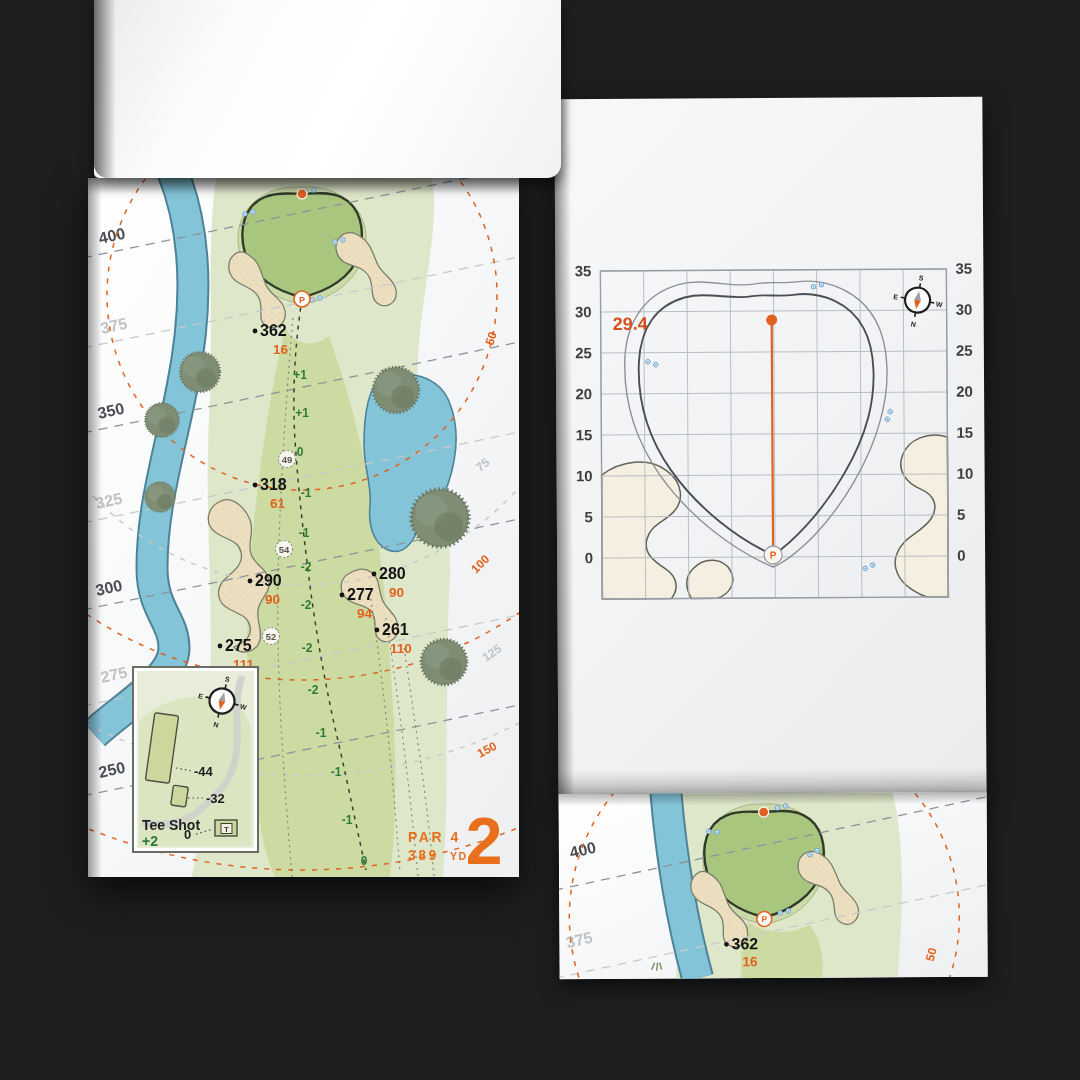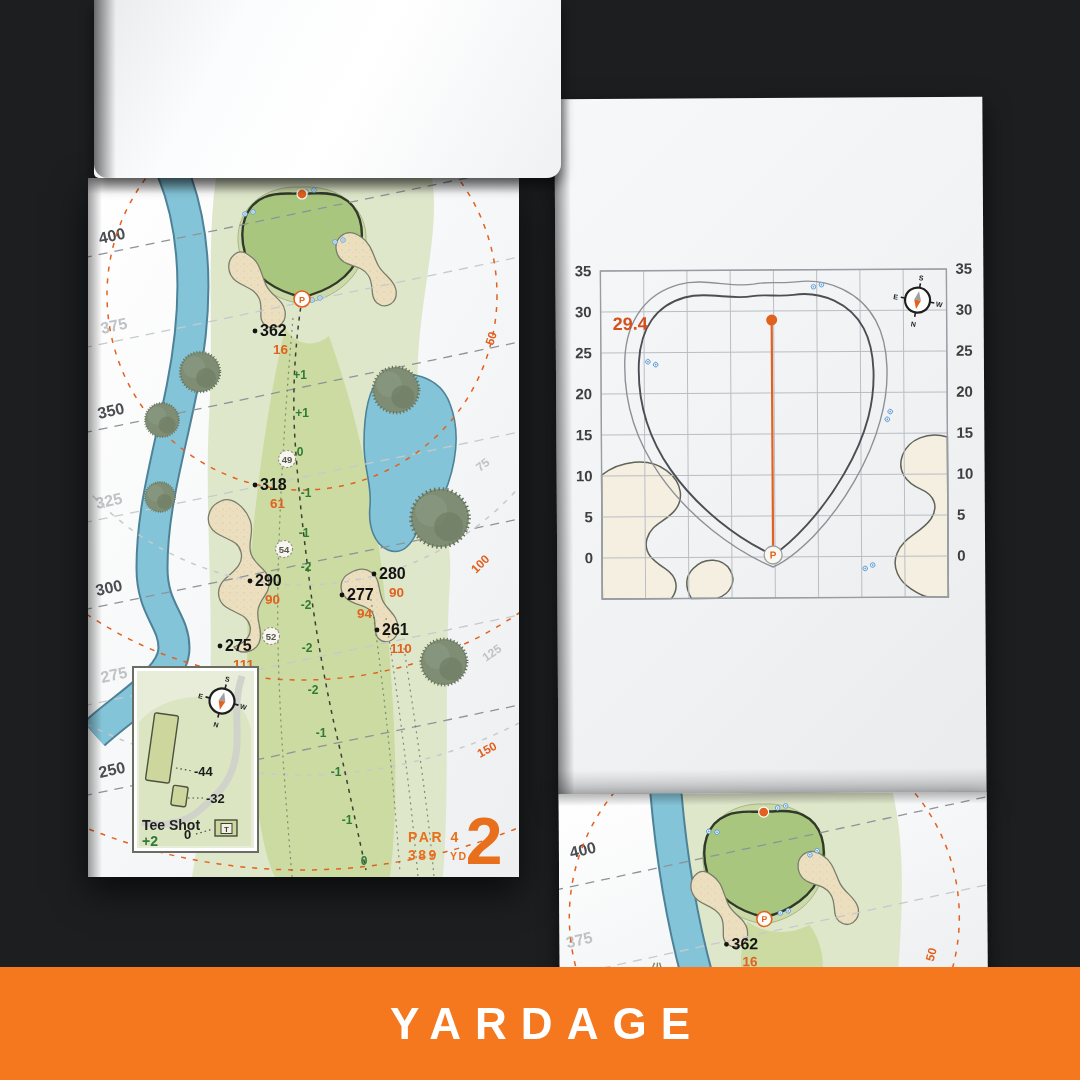--- a/index.html
+++ b/index.html
@@ -399,17 +399,14 @@
           <circle r="7.5" fill="#fffdf8" stroke="#e2611f" stroke-width="1.5"></circle>
           <text y="3" font-size="8.5" font-weight="bold" fill="#e2611f" text-anchor="middle">P</text>
         </g>
         <g stroke="#7b8a60" stroke-width="1.4">
           <path d="M 92,176 l 3,-7 M 97,177 l 1,-8 M 102,176 l -2,-7" fill="none"></path>
         </g>
       </svg>
     </div>
   </div>
 
-  <div class="banner">
-    <span>YARDAGE</span>
-  </div>
 
 </div>
 
 </body></html>

